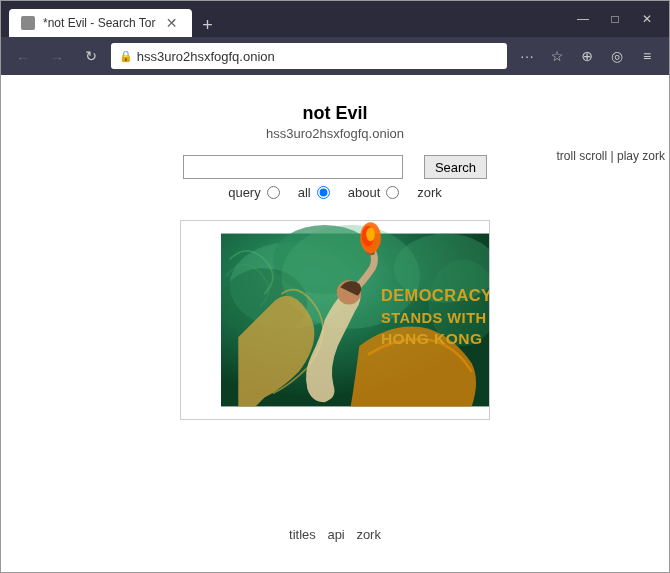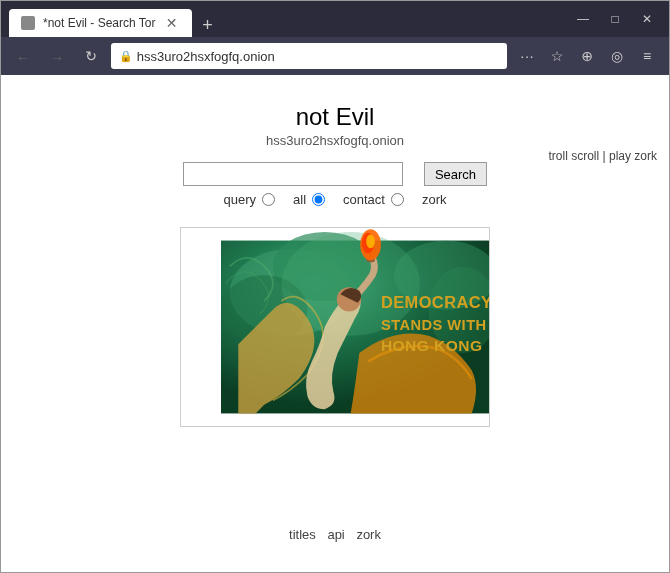--- a/index.html
+++ b/index.html
@@ -167,41 +167,41 @@
       display: flex;
       align-items: center;
       justify-content: center;
       border-radius: 50%;
     }
 
     
     .top-links {
       position: absolute;
       top: 74px;
-      right: 12px;
+      right: 4px;
       font-size: 12px;
       color: #444;
     }
     .top-links a { color: #444; text-decoration: none; }
 
     
     .page-content {
       flex: 1;
       background: #fff;
       display: flex;
       flex-direction: column;
       align-items: center;
       padding-top: 28px;
       position: relative;
       overflow: hidden;
     }
 
     .site-title {
-      font-size: 24px;
-      font-weight: normal;
+      font-size: 18px;
+      font-weight: bold;
       color: #000;
       margin-bottom: 2px;
     }
 
     .site-subtitle {
       font-size: 13px;
       color: #555;
       margin-bottom: 14px;
     }
 
@@ -353,21 +353,21 @@
     </div>
 
     <div class="search-options">
       <span>query</span>
       <label>
         <input type="radio" name="search-type" value="all" style="">
         <span>all</span>
       </label>
       <label>
         <input type="radio" name="search-type" value="titles" checked="" style="">
-        <span>contact</span>
+        <span>about</span>
       </label>
       <label>
         <input type="radio" name="search-type" value="urls" style="">
         <span>zork</span>
       </label>
     </div>
 
     <div class="poster-area">
       <svg class="poster-svg" viewBox="0 0 310 200" xmlns="http://www.w3.org/2000/svg">
 

